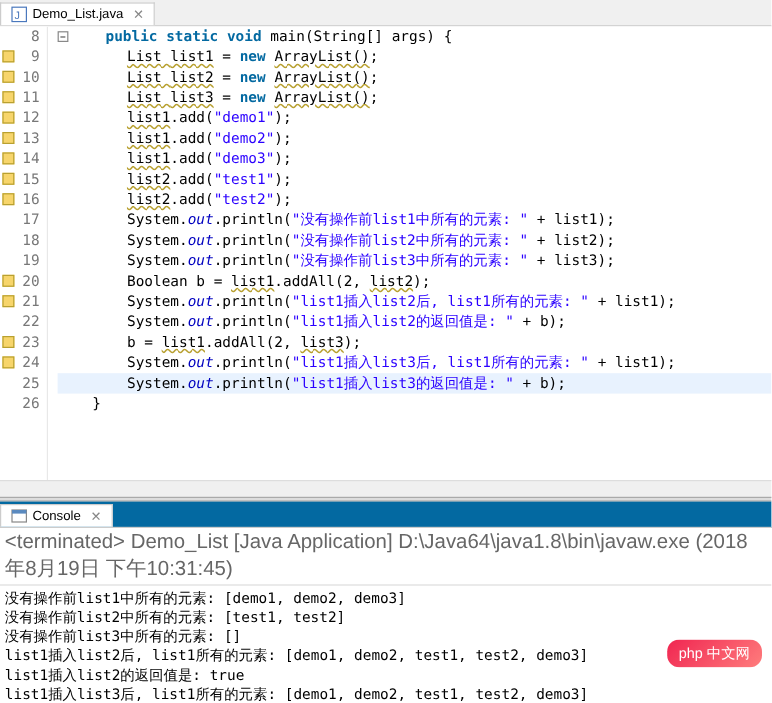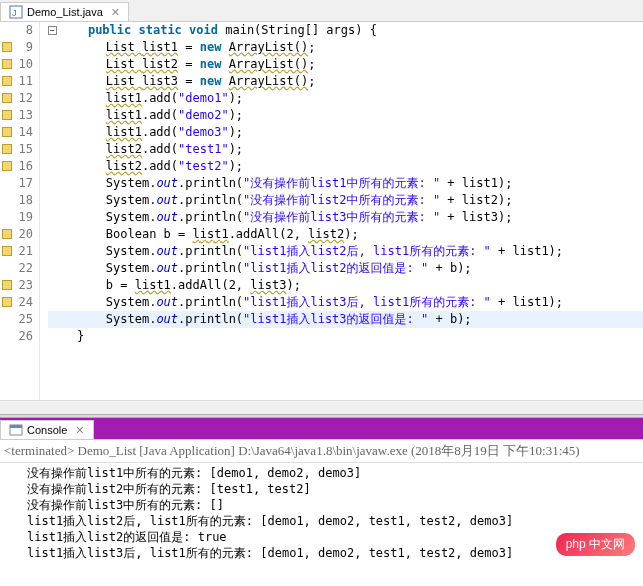--- a/index.html
+++ b/index.html
@@ -96,40 +96,40 @@
       border-bottom: 1px solid #aaa;
     }
     .console-panel {
       display: flex;
       flex-direction: column;
       height: 168px;
       font-family: Consolas, monospace;
       font-size: 12px;
     }
     .console-tab-bar {
-      background: #a21caf;
+      background: #0369a1;
       border-bottom: 1px solid #ccc;
       display: flex;
       height: 22px;
       align-items: flex-end;
     }
     .terminated {
-      font-family: Liberation Serif, serif;
-      font-size: 13px;
+      font-family: Liberation Sans, sans-serif;
+      font-size: 17px;
       color: #666;
       padding: 2px 4px;
       border-bottom: 1px solid #ddd;
     }
     .console-out {
       flex: 1;
       padding: 2px 4px;
       line-height: 16px;
       overflow: auto;
     }
-    .console-out div { height: 16px; white-space: pre; margin-left: 23px; }
+    .console-out div { height: 16px; white-space: pre; }
     .watermark {
       position: absolute;
       right: 8px;
       bottom: 30px;
       opacity: 0.85;
       background: linear-gradient(135deg,#e03,#f66);
       color:#fff;
       padding:3px 10px;
       border-radius:10px;
       font-family: sans-serif;

